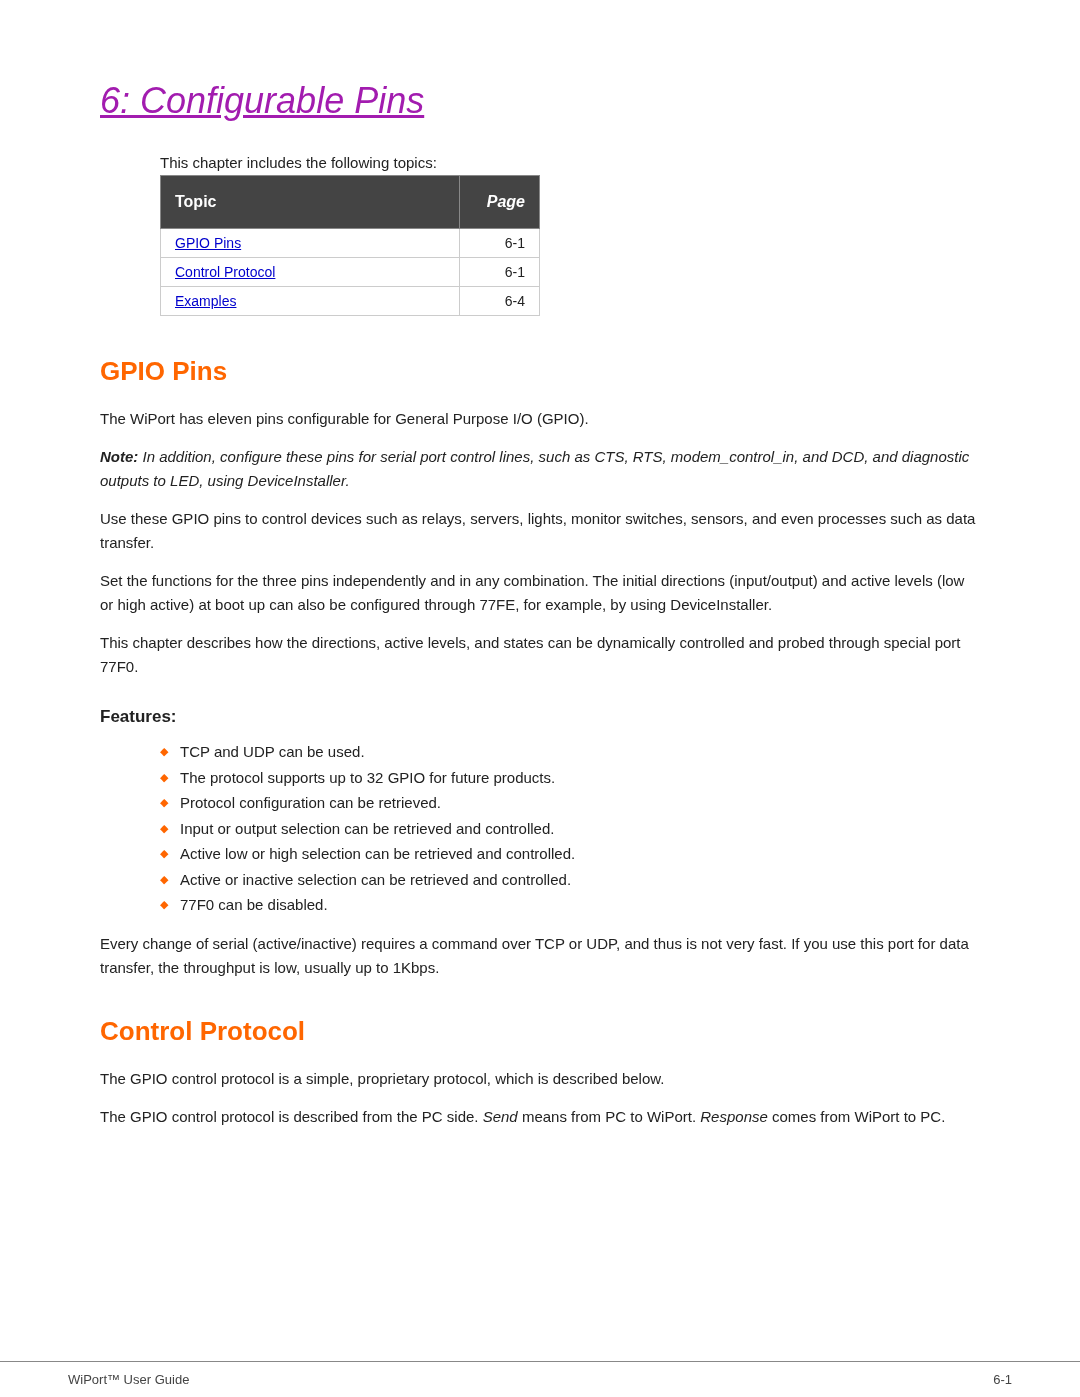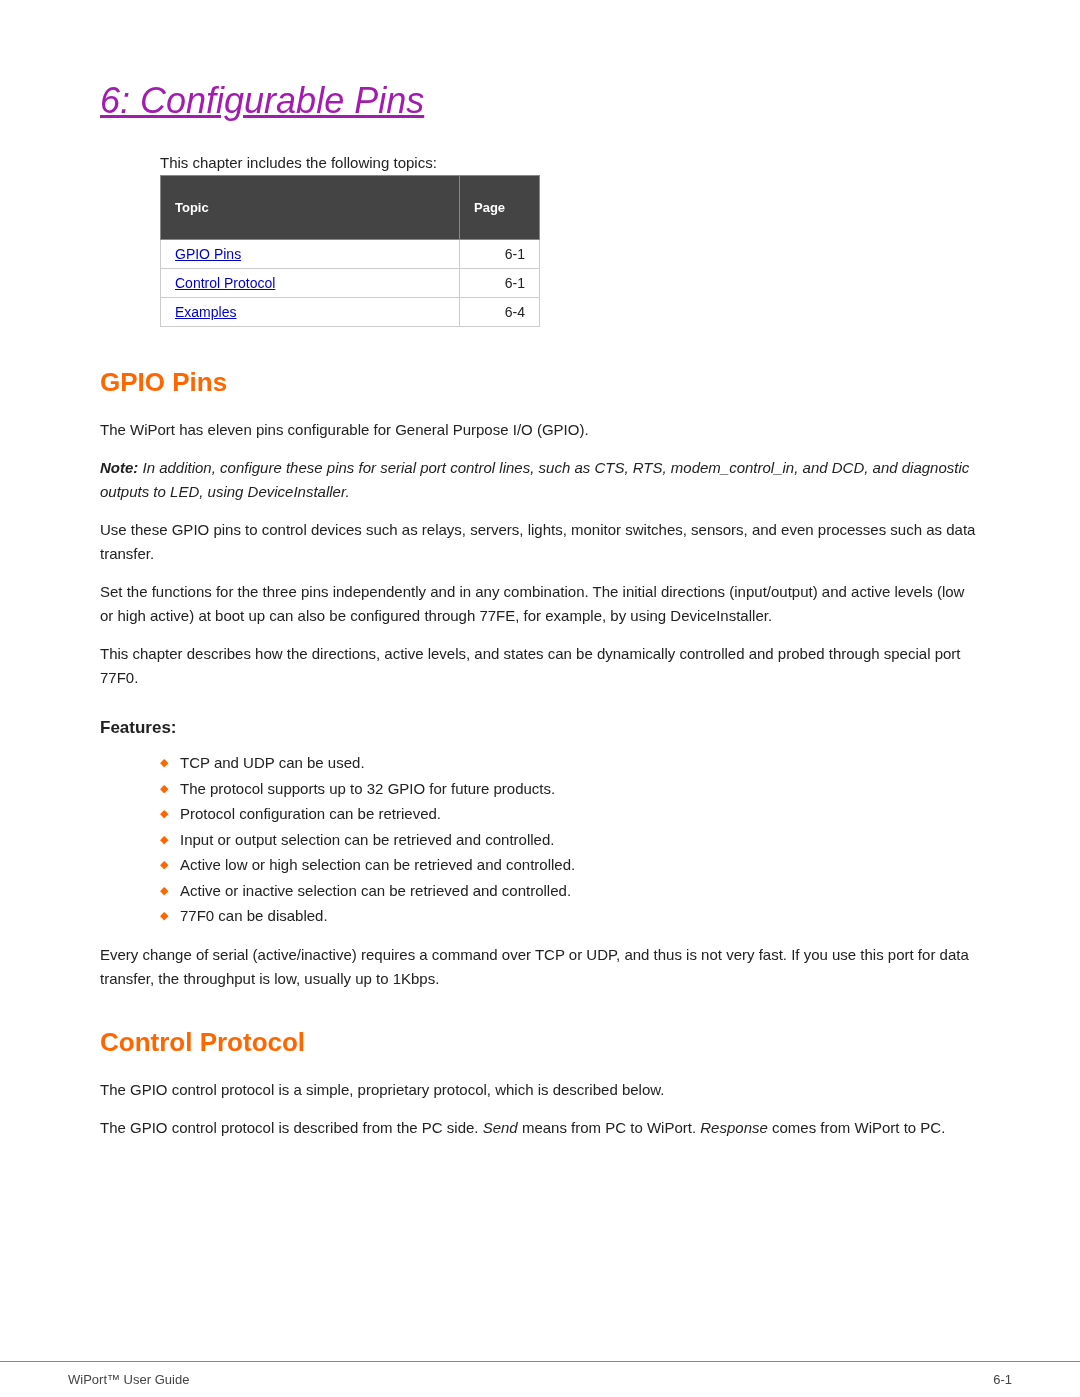--- a/index.html
+++ b/index.html
@@ -42,30 +42,31 @@
     .toc-table {
       margin-left: 60px;
       margin-bottom: 40px;
       border-collapse: collapse;
       width: 380px;
     }
 
     .toc-table th {
       background: #444444;
       color: #ffffff;
-      padding: 24px 14px;
-      font-size: 13px;
+      padding: 17px 14px;
+      font-size: 16px;
       font-weight: bold;
       text-align: left;
       border: 1px solid #888;
     }
 
     .toc-table th.page-col {
-      text-align: left;
+      text-align: right;
       width: 80px;
+      font-style: italic;
     }
 
     .toc-table td {
       padding: 6px 14px;
       border-bottom: 1px solid #cccccc;
       border-left: 1px solid #cccccc;
       border-right: 1px solid #cccccc;
       font-size: 14px;
     }
 

